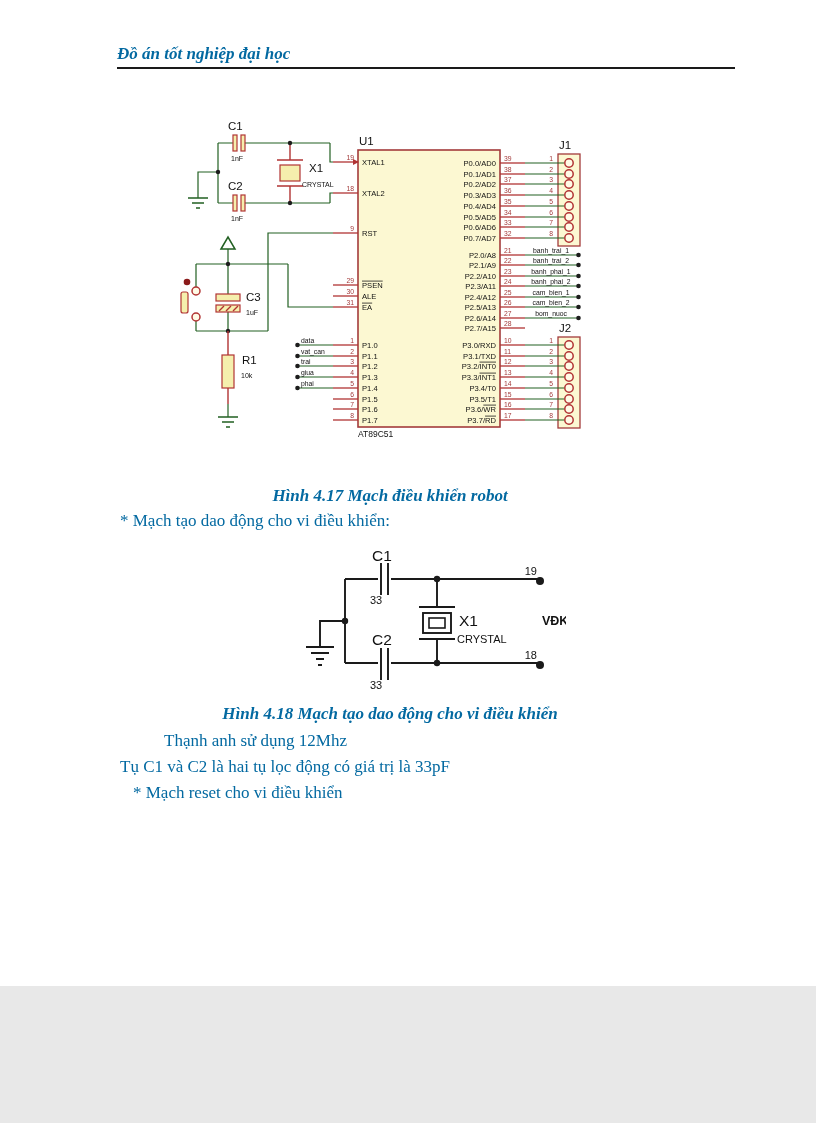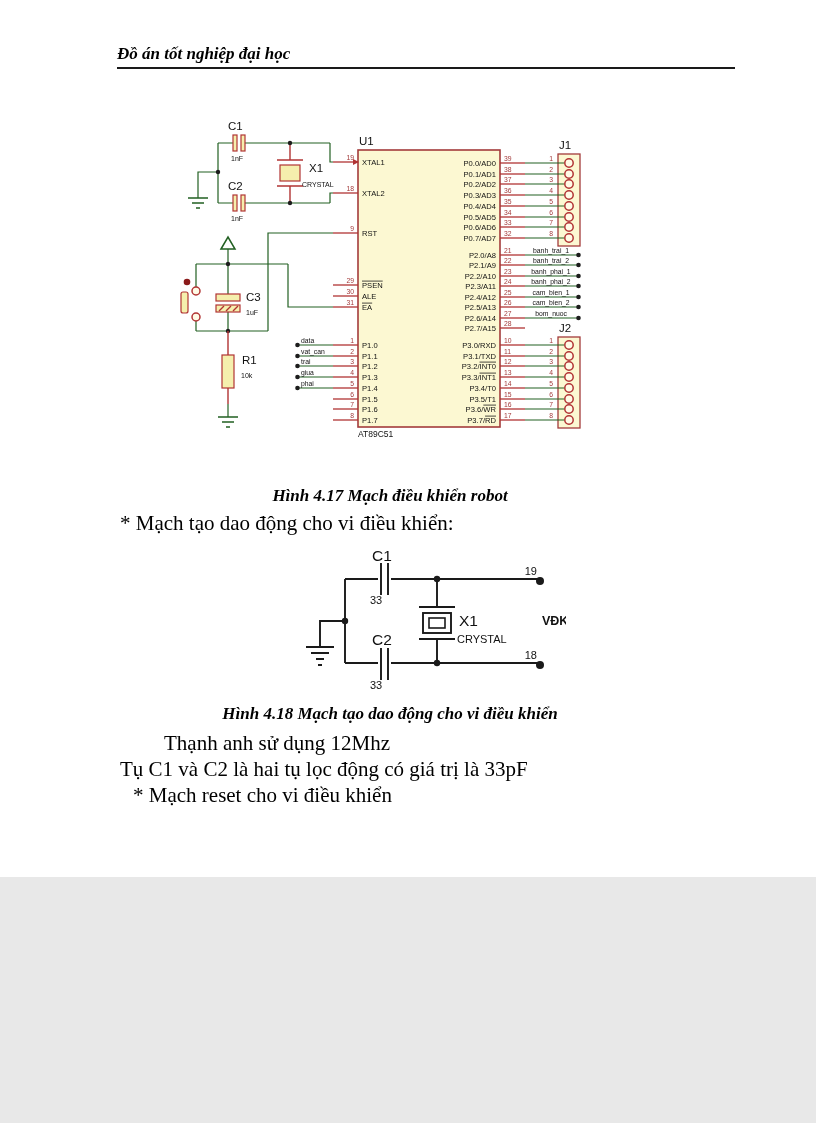--- a/index.html
+++ b/index.html
@@ -1,30 +1,30 @@
 <!DOCTYPE html>
 <html><head>
 <meta charset="utf-8">
 <style>
   html,body{margin:0;padding:0;background:#e8e8e8;}
-  .page{position:relative;width:816px;height:877px;background:#ffffff;margin:0 auto;
-        font-family:"Liberation Serif",serif;color:#000000;overflow:hidden;}
+  .page{position:relative;width:816px;height:986px;background:#ffffff;margin:0 auto;
+        font-family:"Liberation Serif",serif;color:#0369a1;overflow:hidden;}
   
   .header{position:absolute;left:117px;top:44px;width:618px;border-bottom:2px solid #1a1a1a;
           padding-bottom:3px;font-style:italic;font-weight:bold;font-size:17px;}
   .footer{position:absolute;left:117px;top:1046px;width:618px;border-top:2px solid #1a1a1a;
           padding-top:6px;display:flex;justify-content:space-between;font-size:17px;}
   .footer .it{font-style:italic;font-weight:bold;}
   .footer .bold{font-weight:bold;}
   .footer .uname{font-weight:bold;border-bottom:1px dotted #777;}
   .bottom-dotted{position:absolute;left:20px;right:12px;top:1118px;border-top:2px dotted rgba(186,120,186,.55);}
   
   .caption{position:absolute;left:0;width:780px;text-align:center;font-style:italic;font-weight:bold;font-size:17px;}
   .cap1{top:486px;} .cap2{top:704px;font-family:Liberation Serif, serif;}
-  .para{position:absolute;left:120px;font-size:21px;}
+  .para{position:absolute;left:120px;font-size:17px;}
   .p1{top:511px;} .p2{top:731px;margin-left:44px;} .p3{top:757px;} .p4{top:783px;margin-left:13px;}
   
   .fig1{position:absolute;left:170px;top:110px;width:450px;height:340px;}
   .fig2{position:absolute;left:296px;top:546px;width:270px;height:152px;}
   
   .chipbody{fill:#fcf8d2;stroke:#a33b3b;stroke-width:1.6;}
   .connbody{fill:#fcf8d2;stroke:#a33b3b;stroke-width:1.3;}
   .pin{stroke:#b13434;stroke-width:1.3;fill:none;}
   .wire{stroke:#226022;stroke-width:1.2;fill:none;}
   .gnd{stroke:#226022;stroke-width:1.5;fill:none;}

